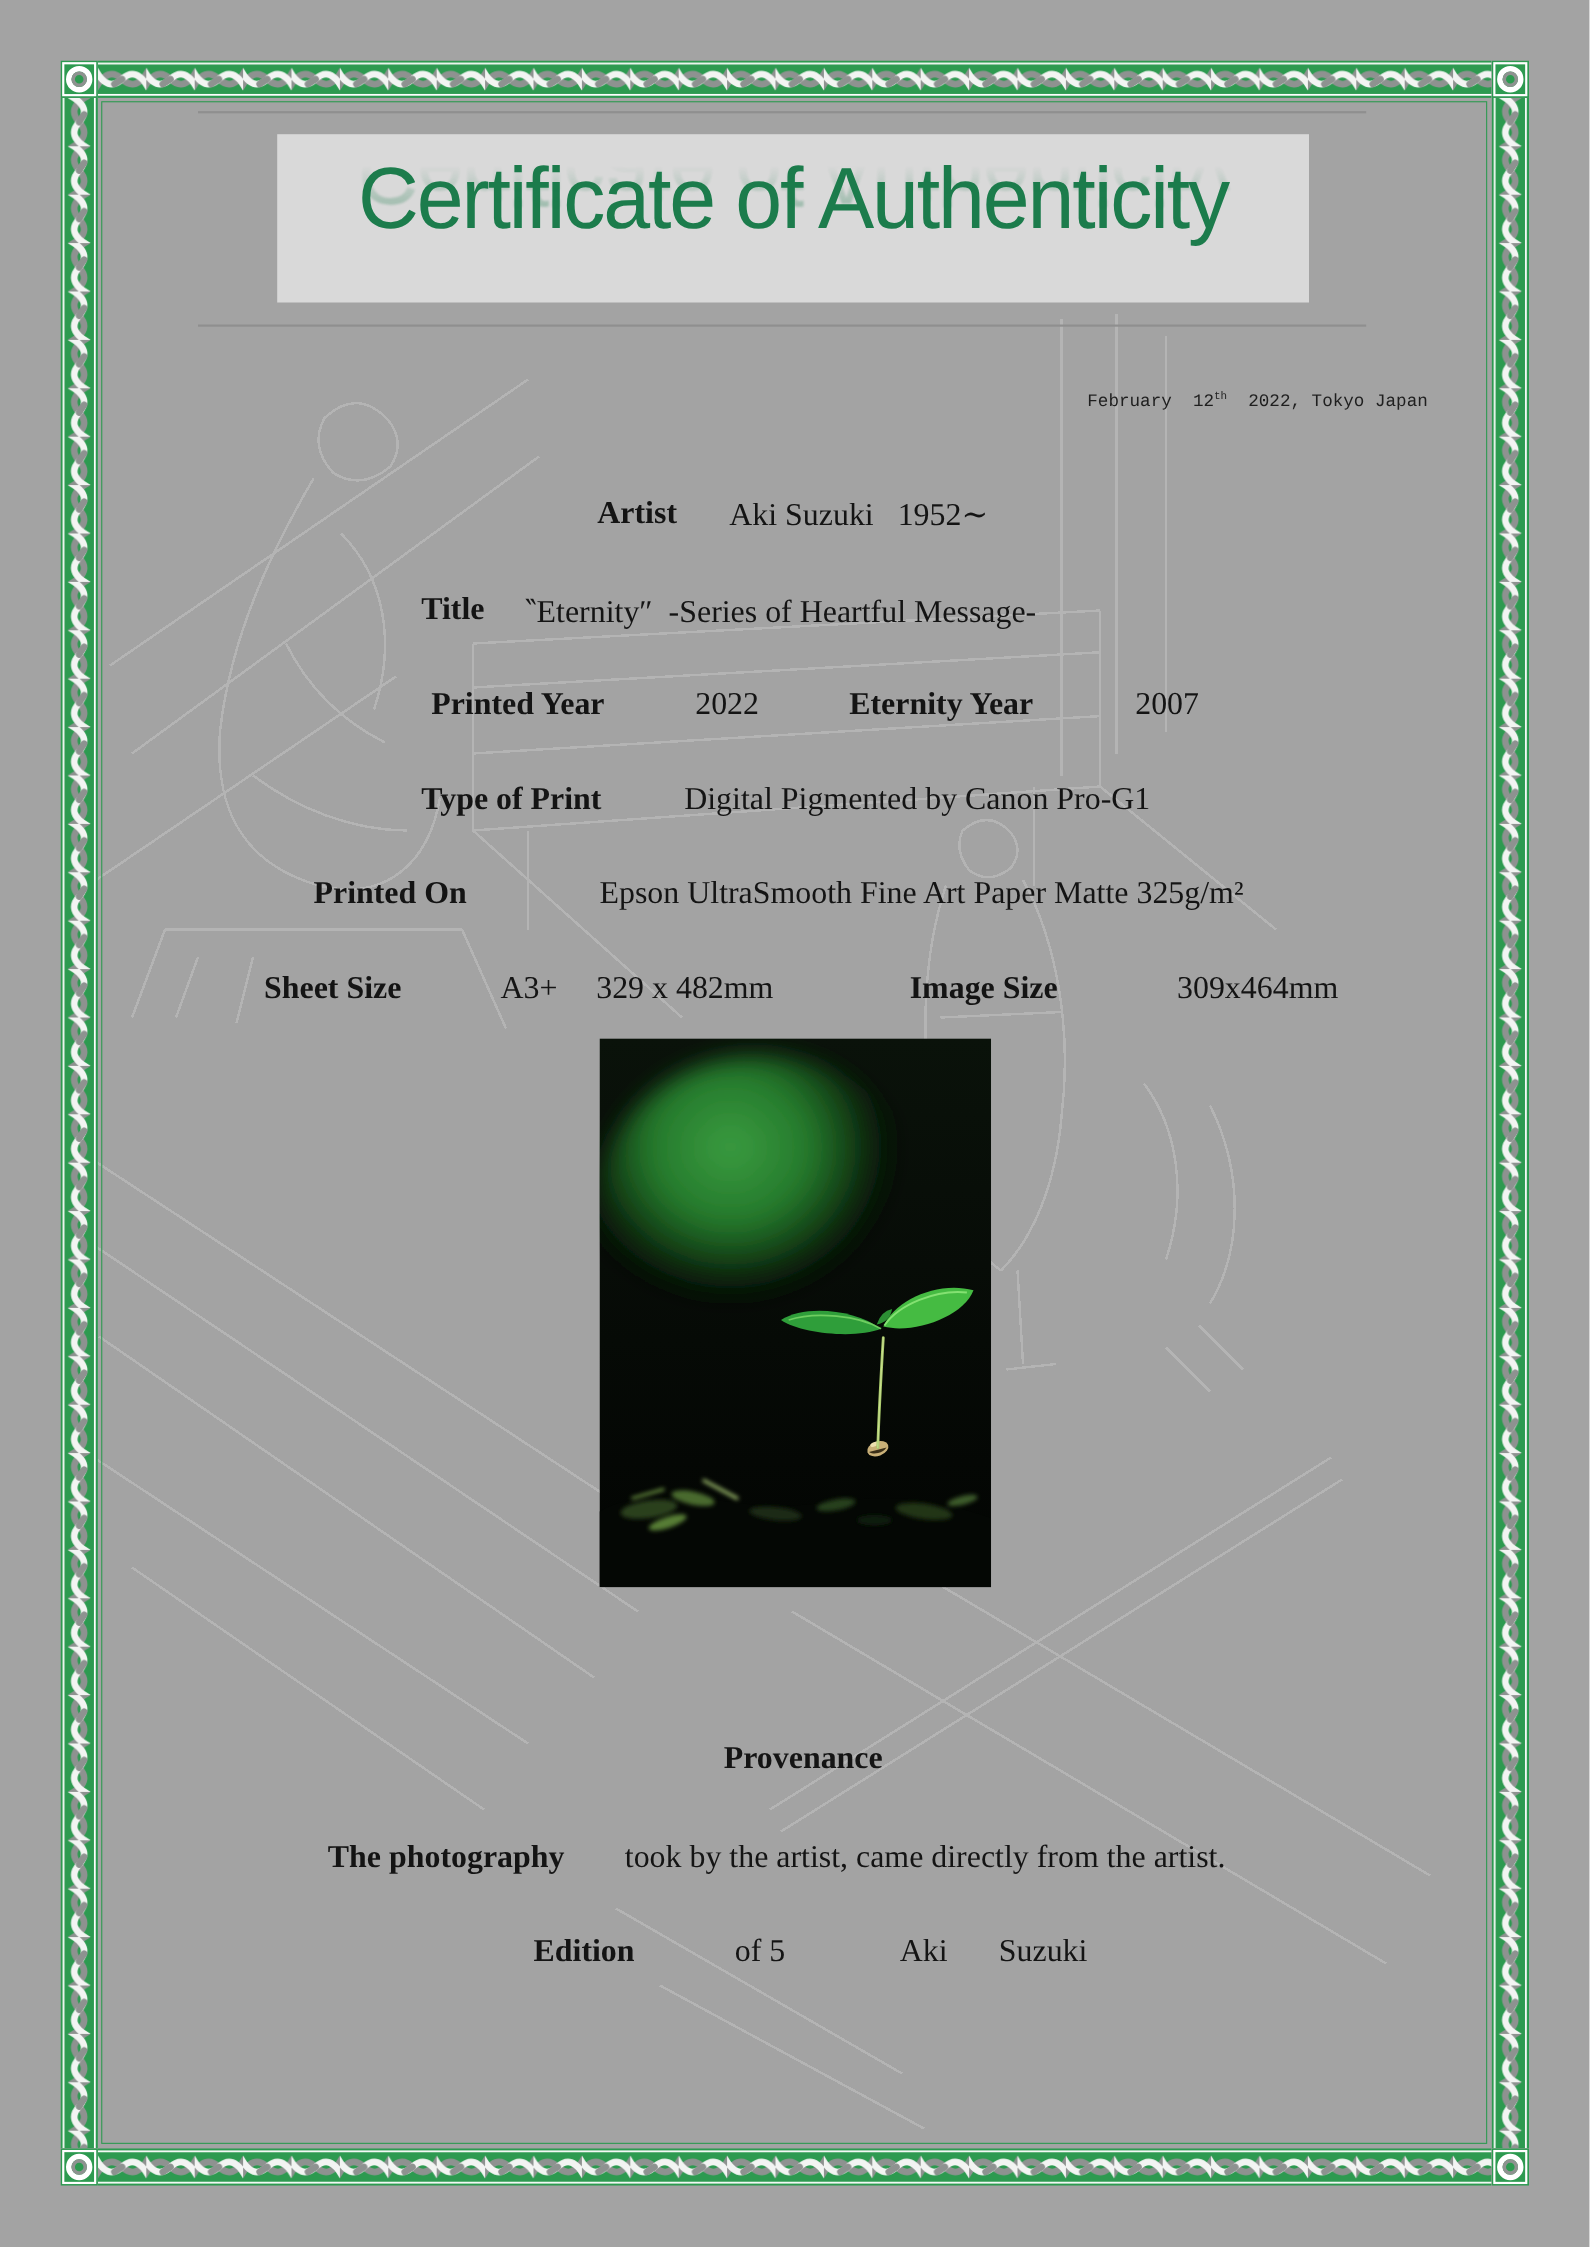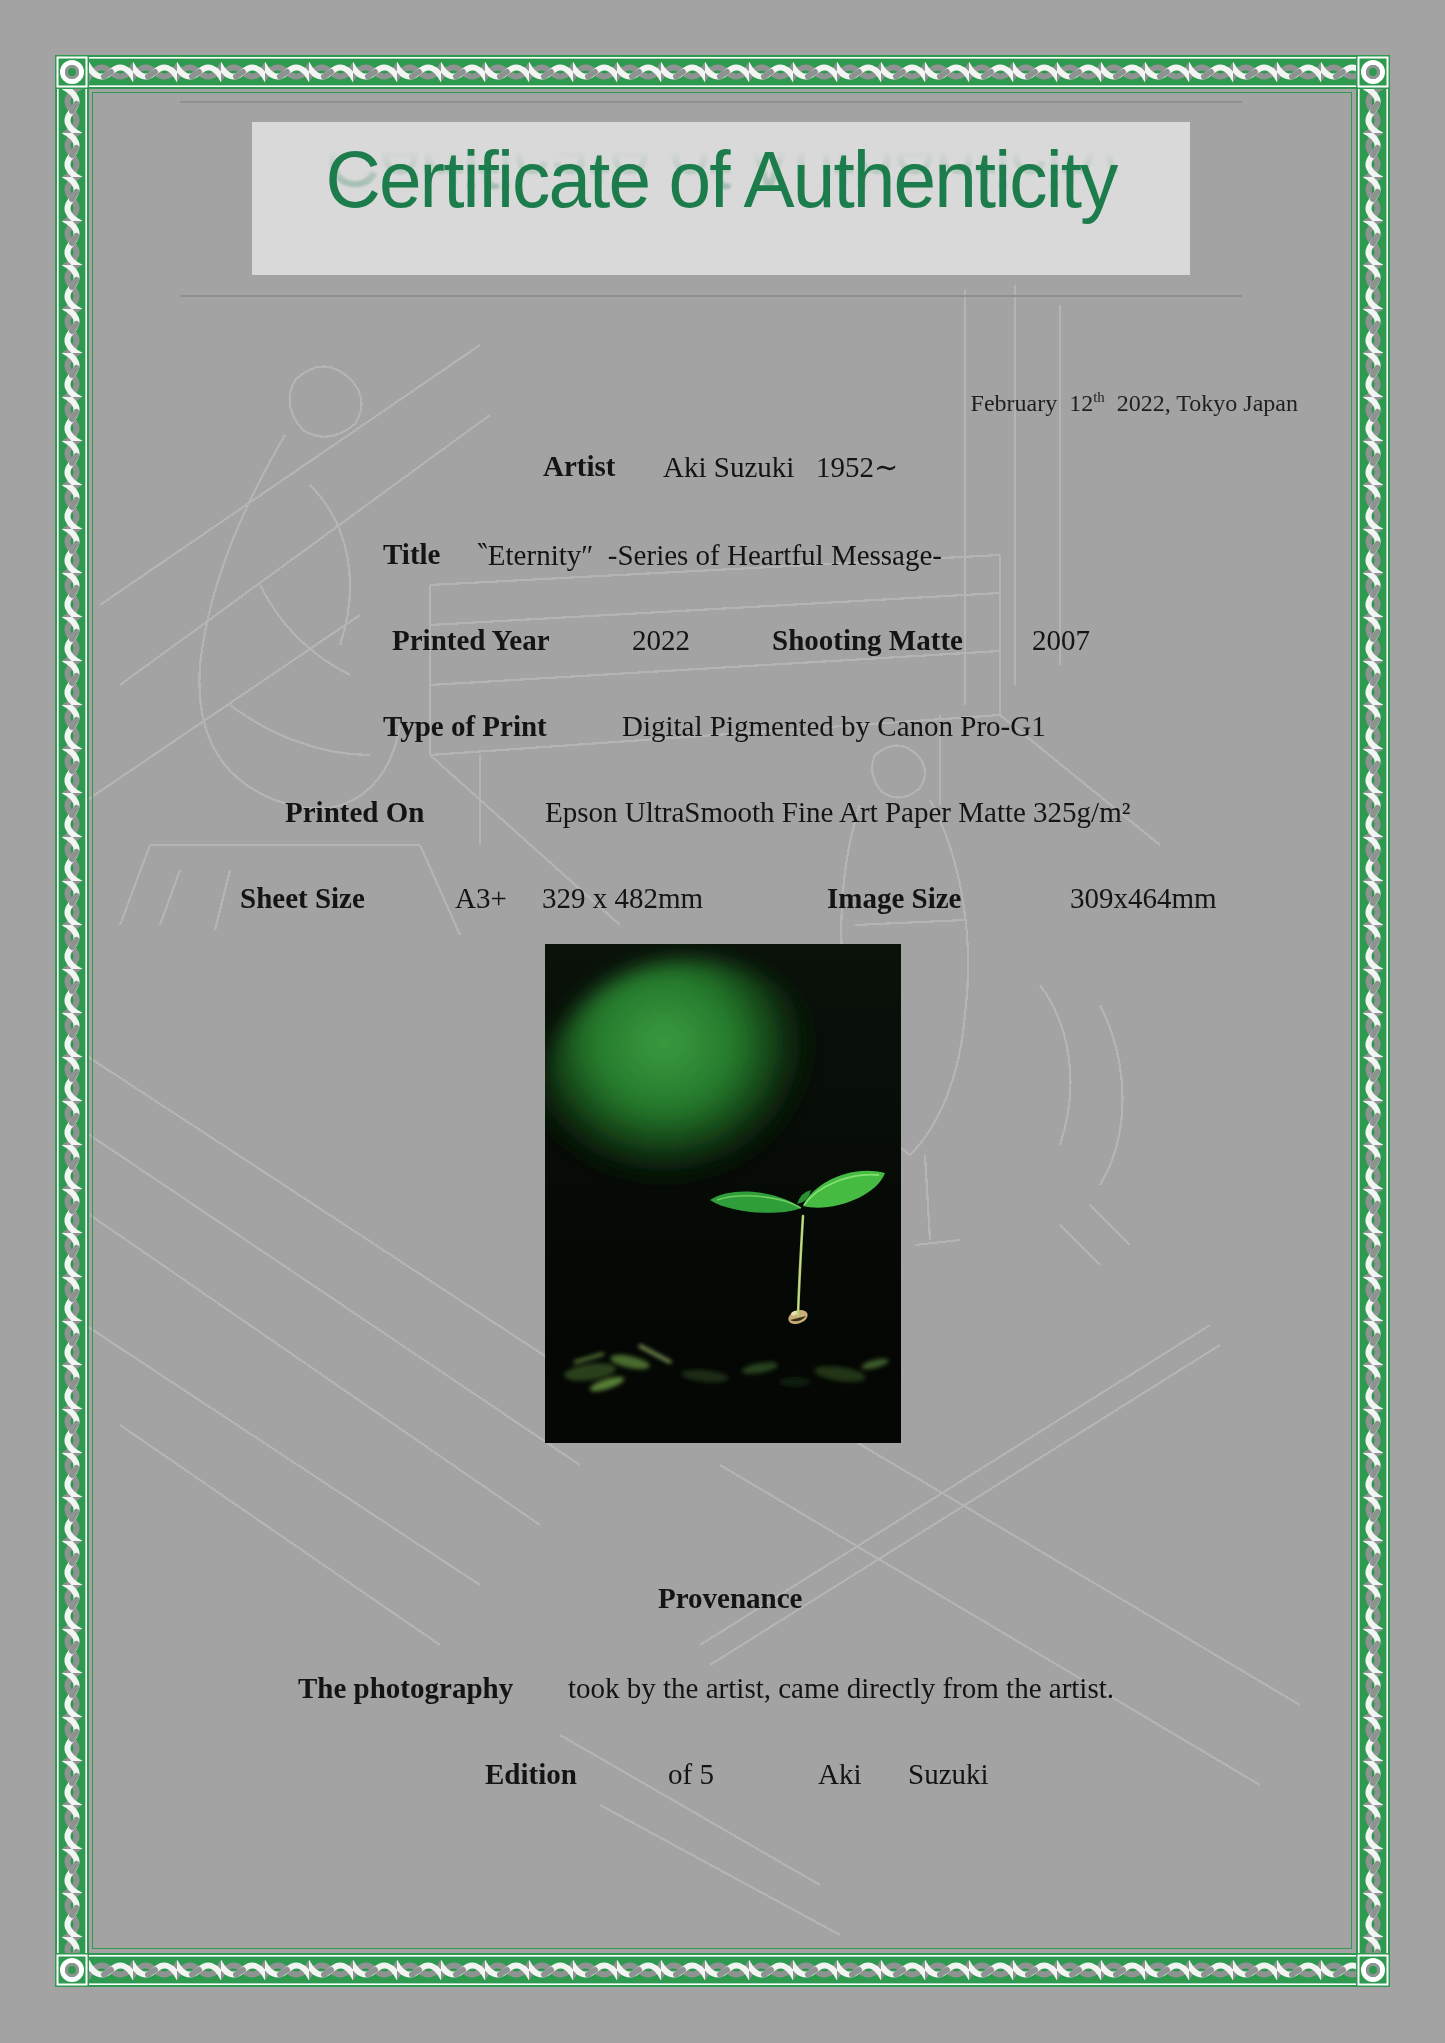--- a/index.html
+++ b/index.html
@@ -24,22 +24,22 @@
   .title-text { font-family:"Liberation Sans","DejaVu Sans",sans-serif; font-weight:400;
                 font-size:79px; line-height:1; letter-spacing:-2px; color:#1c7c4c;
                 white-space:nowrap; transform:scaleX(.97); transform-origin:center top; }
   .title-main { margin-top:18px; }
   .title-mirror { transform:scaleX(.97) scaleY(-1); margin-top:-21px; opacity:.38;
                   filter:blur(1.2px);
                   -webkit-mask-image:linear-gradient(to bottom,rgba(0,0,0,1) 0%,rgba(0,0,0,0) 60%);
                   mask-image:linear-gradient(to bottom,rgba(0,0,0,1) 0%,rgba(0,0,0,0) 60%); }
 
   
-  .date-line { position:absolute; top:355px; right:147px; font-family:Liberation Serif, serif;
-               font-size:24px; color:#1f1f1f; white-space:pre;margin-top:34px; }
+  .date-line { position:absolute; top:355px; right:147px; font-family:Liberation Mono, monospace;
+               font-size:16px; color:#1f1f1f; white-space:pre; }
   .date-line sup { font-size:62%; }
 
   
   .row { position:absolute; left:0; width:1445px; height:42px; font-size:29px; color:#141414; }
   .row span { position:absolute; top:0; white-space:pre;text-align:center; }
   .lbl { font-weight:700; }
 
   
   .photo { position:absolute; left:545px; top:944px; width:356px; height:499px; }
 </style>
@@ -156,21 +156,21 @@
   </div>
 
   <div class="row" style="top:538px">
     <span class="lbl" style="left:383px">Title</span>
     <span style="left:477px">‶Eternity″  -Series of Heartful Message-</span>
   </div>
 
   <div class="row" style="top:624px">
     <span class="lbl" style="left:392px">Printed Year</span>
     <span style="left:632px">2022</span>
-    <span class="lbl" style="left:772px">Shooting Matte</span>
+    <span class="lbl" style="left:772px">Eternity Year</span>
     <span style="left:1032px">2007</span>
   </div>
 
   <div class="row" style="top:710px">
     <span class="lbl" style="left:383px">Type of Print</span>
     <span style="left:622px">Digital Pigmented by Canon Pro-G1</span>
   </div>
 
   <div class="row" style="top:796px">
     <span class="lbl" style="left:285px">Printed On</span>

